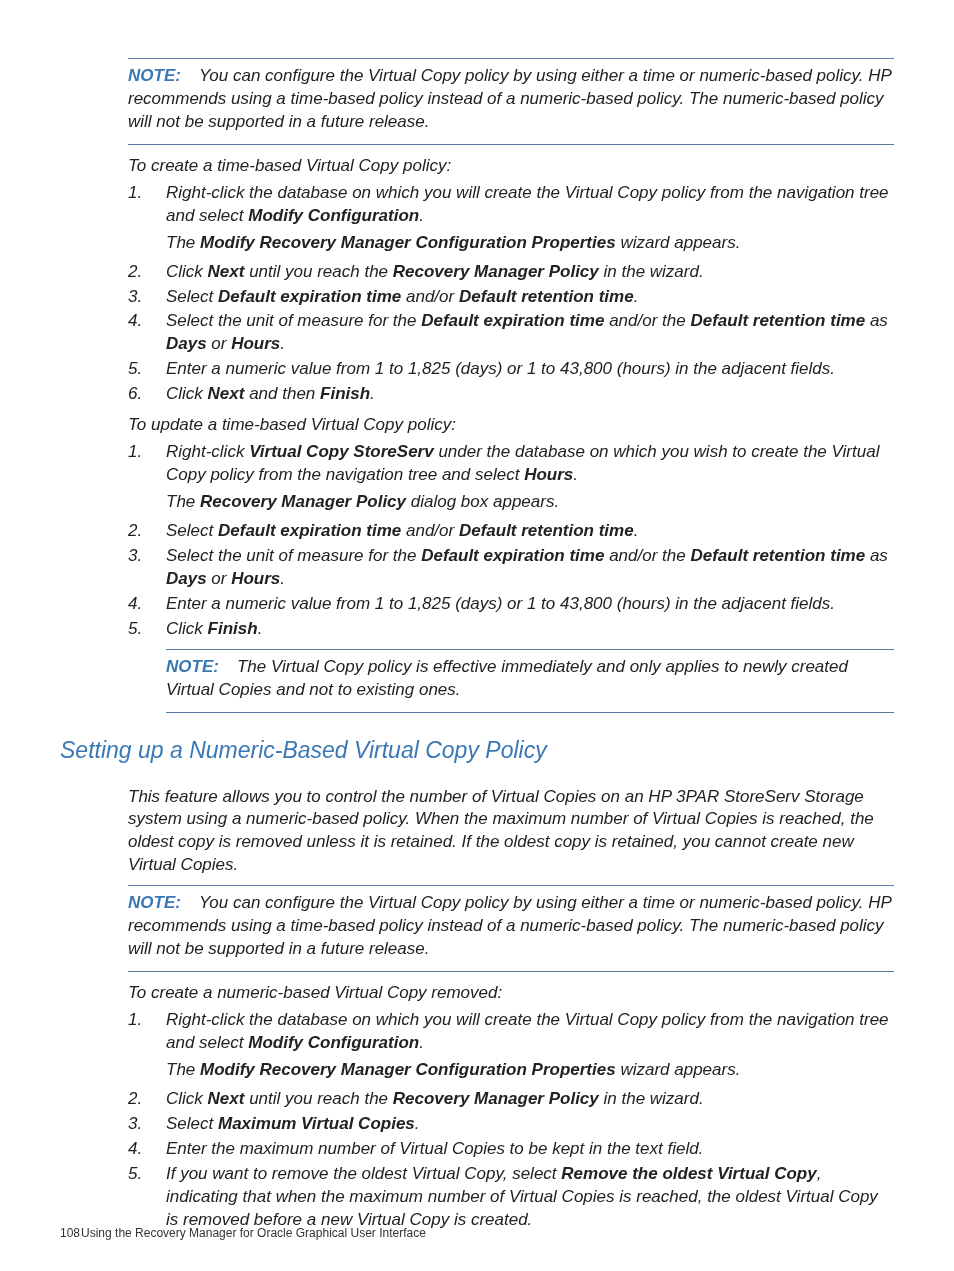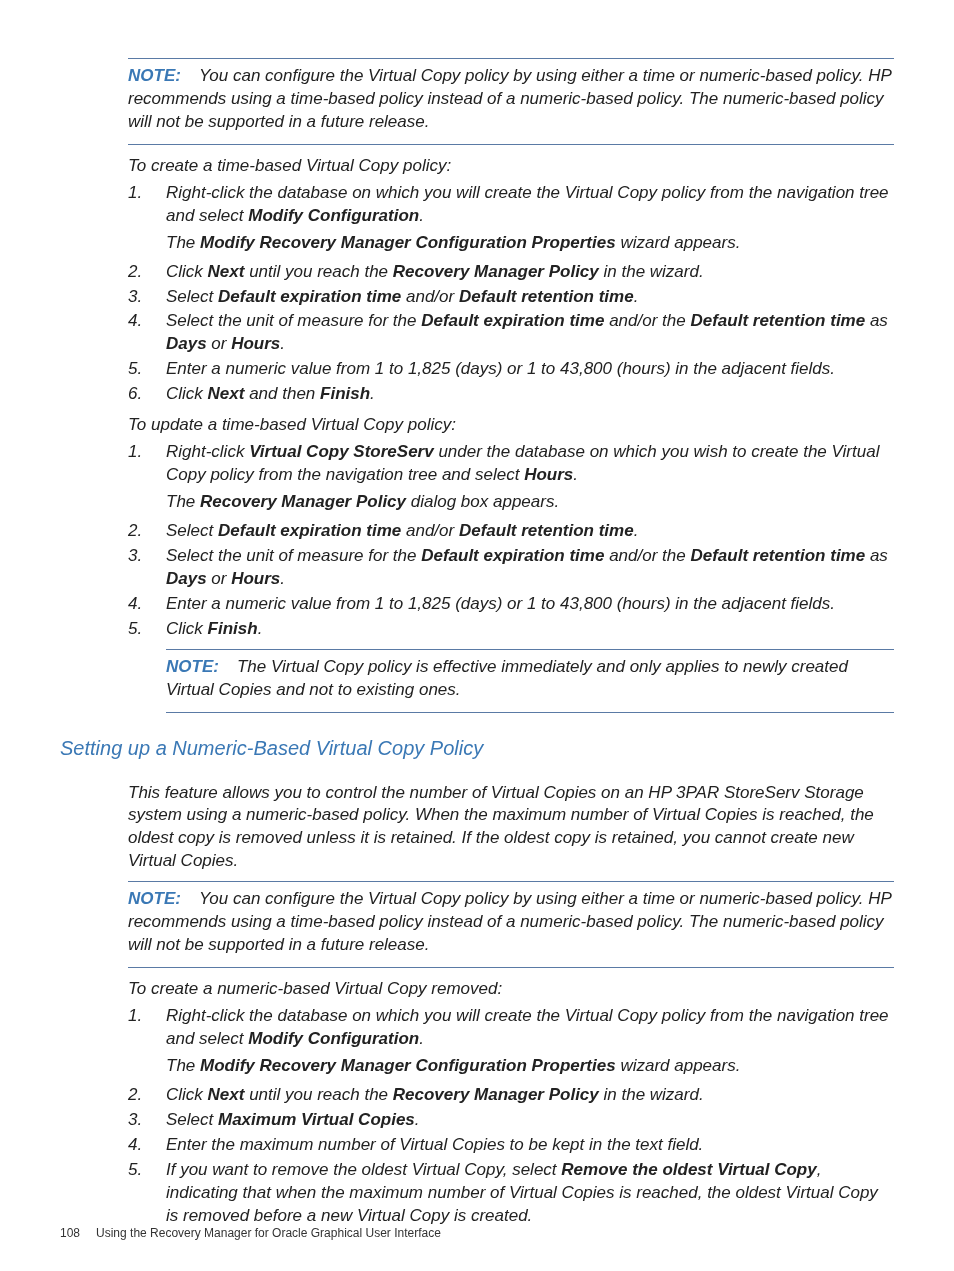--- a/index.html
+++ b/index.html
@@ -46,34 +46,34 @@
     flex: 0 0 38px;
   }
   .body {
     flex: 1;
   }
   .body p { margin: 4px 0; }
   .b { font-weight: 700; }
   h2.section {
     color: #3a78b5;
     font-weight: 400;
-    font-size: 20px;
+    font-size: 23px;
     margin: 22px 0 20px 0;
   }
   .note-nested {
     margin-left: 38px;
   }
   .footer {
     position: absolute;
     left: 60px;
     bottom: 30px;
     font-size: 12px;
     color: #333;
   }
-  .footer .pn { margin-right: 16px; }
+  .footer .pn { margin-right: 1px; }
 </style>
 </head>
 <body>
 
 <div class="page">
 
   <div class="indent">
     <div class="note-box">
       <span class="note-label">NOTE:</span><span class="note-gap"></span><span>You can configure the Virtual Copy policy by using either a time or numeric-based policy. HP recommends using a time-based policy instead of a numeric-based policy. The numeric-based policy will not be supported in a future release.</span>
     </div>

